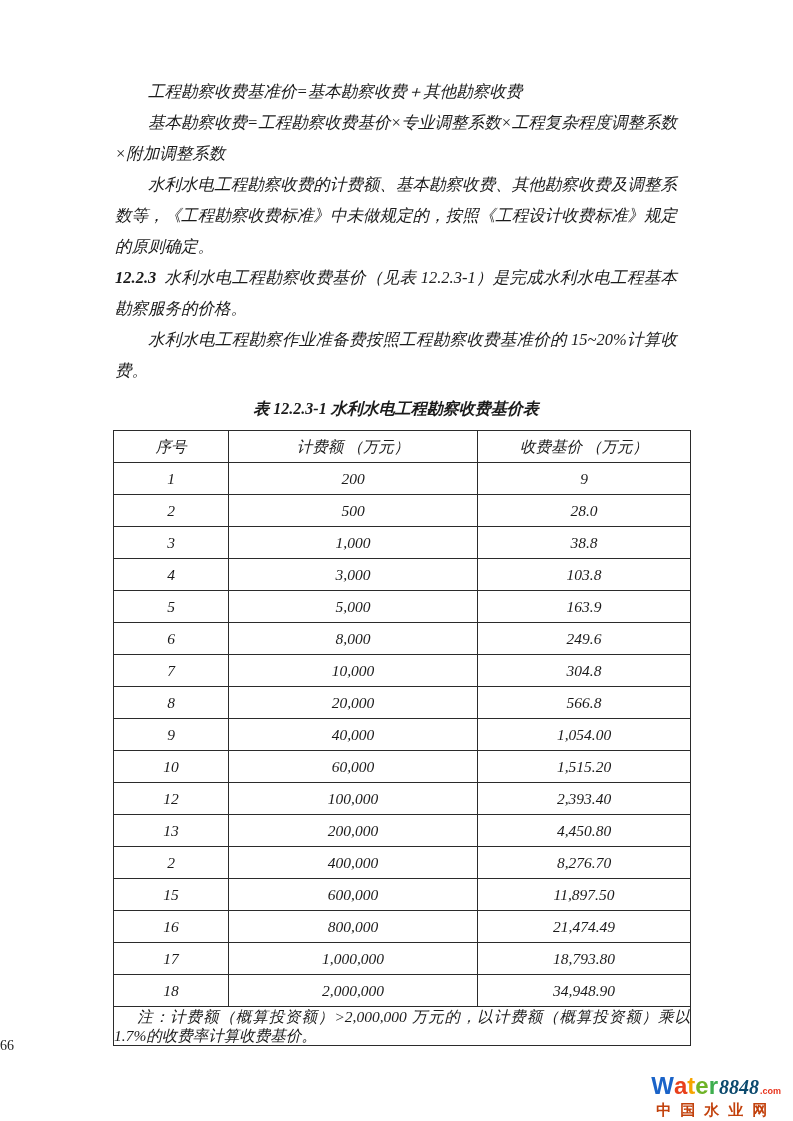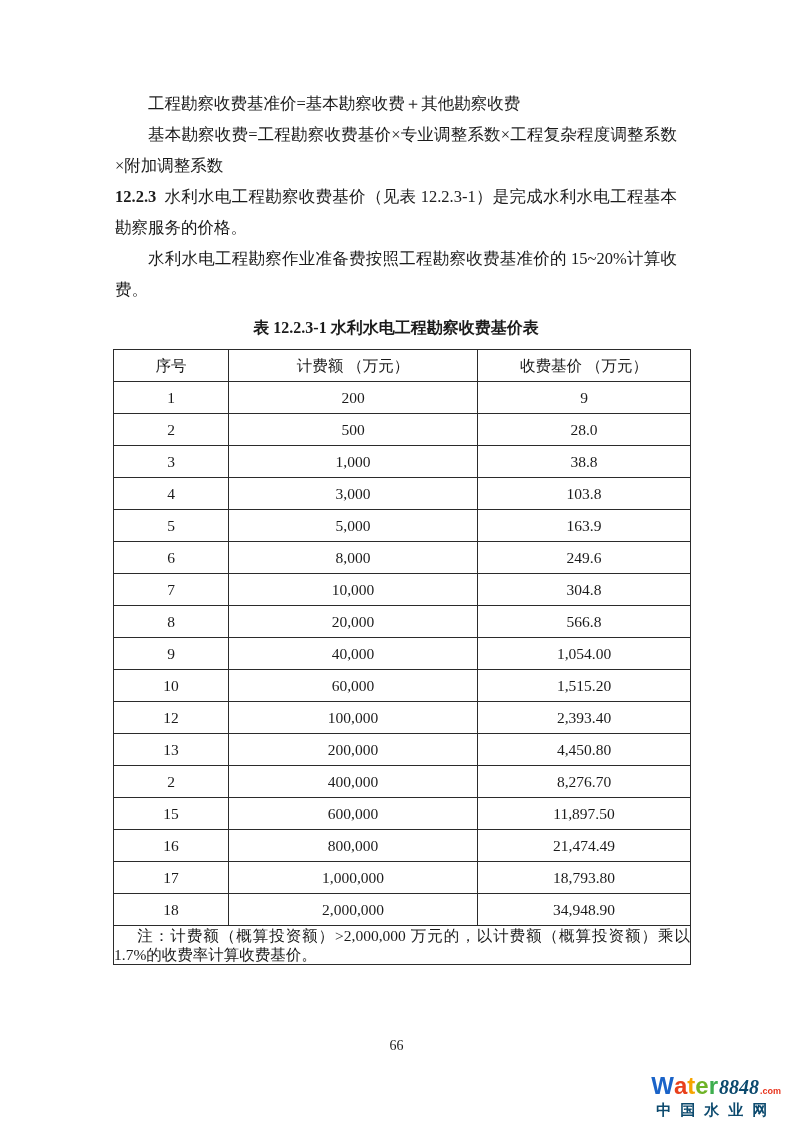--- a/index.html
+++ b/index.html
@@ -8,25 +8,26 @@
     width: 793px;
     height: 1121px;
     background: #ffffff;
     font-family: "Liberation Serif", "DejaVu Serif", serif;
     color: #1b1b1b;
     overflow: hidden;
   }
   .content {
     position: absolute;
     left: 115px;
-    top: 88px;
+    top: 76px;
     width: 562px;
     font-size: 16.5px;
     line-height: 31px;
     text-align: justify;
+    font-style: italic;
   }
   .para { margin: 0; }
   .para.indent { text-indent: 2em; }
   .section-number { font-weight: bold; margin-right: 8px; }
   .table-title {
     text-align: center;
     font-weight: bold;
     font-size: 16px;
     margin-top: 7px;
     margin-bottom: 6px;
@@ -57,21 +58,20 @@
     padding: 4px 8px 7px 8px;
     line-height: 19px;
     height: auto;
   }
   .note-text { text-indent: 1.5em; margin: 0; text-align: justify; }
   .page-number {
     position: absolute;
     top: 1038px;
     left: 0;
     width: 100%;
-    text-align: center;
     font-size: 14px;
   }
   .watermark {
     position: absolute;
     right: 12px;
     bottom: 4px;
     font-family: "Liberation Sans", sans-serif;
     line-height: 1;
     text-align: center;
   }
@@ -99,20 +99,21 @@
   }
 </style>
 </head>
 <body>
 
 <div class="page">
 
   <div class="content">
     <p class="para indent">工程勘察收费基准价=基本勘察收费＋其他勘察收费</p>
     <p class="para indent">基本勘察收费=工程勘察收费基价×专业调整系数×工程复杂程度调整系数×附加调整系数</p>
+    <p class="para indent">水利水电工程勘察收费的计费额、基本勘察收费、其他勘察收费及调整系数等，《工程勘察收费标准》中未做规定的，按照《工程设计收费标准》规定的原则确定。</p>
     <p class="para"><span class="section-number">12.2.3</span><span>水利水电工程勘察收费基价（见表 12.2.3-1）是完成水利水电工程基本勘察服务的价格。</span></p>
     <p class="para indent">水利水电工程勘察作业准备费按照工程勘察收费基准价的 15~20%计算收费。</p>
 
     <div class="table-title">表 12.2.3-1  水利水电工程勘察收费基价表</div>
 
     <table class="fee-table">
       <colgroup>
           <col class="c1">
           <col class="c2">
           <col class="c3">
@@ -226,16 +227,16 @@
   <div class="watermark">
     <div class="wm-line1">
       <span class="wm-letter" style="color: rgb(26, 99, 200);">W</span>
       <span class="wm-letter" style="color: rgb(232, 64, 28);">a</span>
       <span class="wm-letter" style="color: rgb(246, 164, 0);">t</span>
       <span class="wm-letter" style="color: rgb(111, 179, 39);">e</span>
       <span class="wm-letter" style="color: rgb(62, 174, 78);">r</span>
       <span class="wm-suffix" style="color: #0c4a6e;">8848</span>
       <span class="wm-domain" style="color: rgb(232, 51, 28);">.com</span>
     </div>
-    <div class="wm-line2" style="color: #0c4a6e;">中国水业网</div>
+    <div class="wm-line2" style="color: #c2410c;">中国水业网</div>
   </div>
 
 </div>
 
 </body></html>

